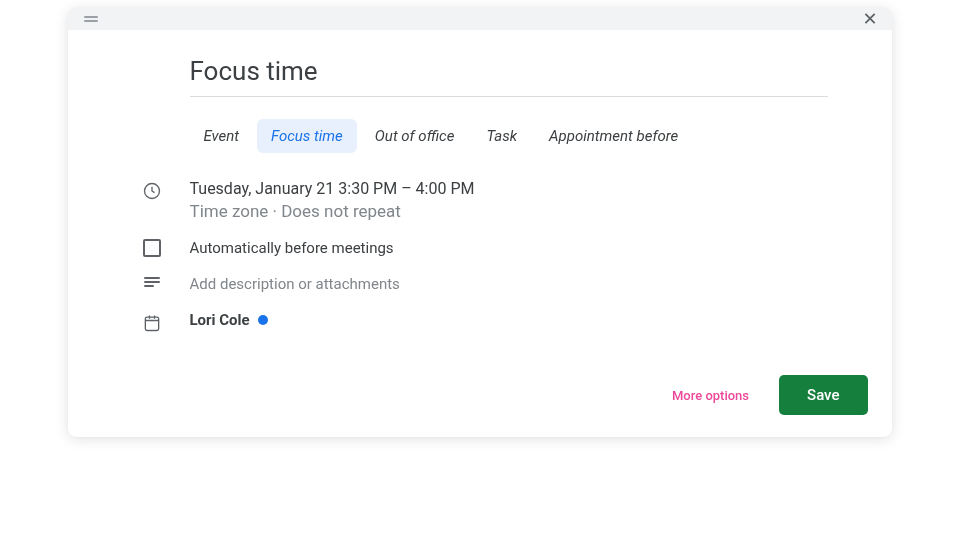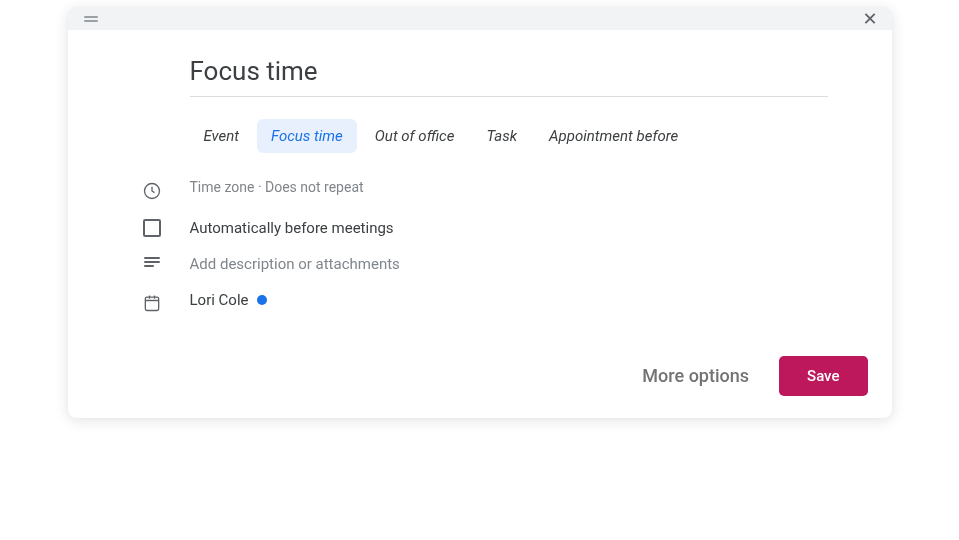--- a/index.html
+++ b/index.html
@@ -106,67 +106,68 @@
       flex: 1;
       font-size: 15px;
       color: #3c4043;
     }
     .datetime-primary {
       font-size: 16px;
       color: #3c4043;
       margin-bottom: 3px;
     }
     .datetime-secondary {
-      font-size: 14px;
+      font-size: 17px;
       color: #80868b;
     }
     .checkbox-row .row-icon {
       padding-top: 0px;
     }
     .checkbox {
       width: 18px;
       height: 18px;
       border: 2px solid #5f6368;
       border-radius: 2px;
     }
     .placeholder {
       color: #80868b;
     }
     .calendar-name {
       display: flex;
       align-items: center;
       gap: 8px;
       margin-bottom: 3px;
+      font-weight: bold;
     }
     .color-dot {
       width: 10px;
       height: 10px;
       border-radius: 50%;
       background: #1a73e8;
     }
     .calendar-meta {
       font-size: 13px;
       color: #80868b;
     }
     .footer {
       display: flex;
       justify-content: flex-end;
       align-items: center;
       gap: 18px;
       padding: 0 24px 22px 0;
     }
     .more-options {
-      font-size: 18px;
-      color: #737373;
+      font-size: 13px;
+      color: #ec4899;
       font-weight: 500;
       cursor: pointer;
       padding: 10px 12px;
     }
     .save-btn {
-      background: #be185d;
+      background: #15803d;
       color: #fff;
       font-size: 15px;
       font-weight: 500;
       padding: 11px 28px;
       border-radius: 5px;
       cursor: pointer;
     }
     .desc-lines {
       display: flex;
       flex-direction: column;
@@ -205,20 +206,21 @@
     </div>
 
     <div class="row">
       <div class="row-icon">
         <svg viewBox="0 0 24 24">
             <circle cx="12" cy="12" r="9"></circle>
             <path d="M12 7v5l3 2"></path>
           </svg>
       </div>
       <div class="row-body">
+        <div class="datetime-primary">Tuesday, January 21   3:30 PM – 4:00 PM</div>
         <div class="datetime-secondary">Time zone · Does not repeat</div>
       </div>
     </div>
 
     <div class="row checkbox-row">
       <div class="row-icon">
         <div class="checkbox"></div>
       </div>
       <div class="row-body">Automatically before meetings</div>
     </div>

